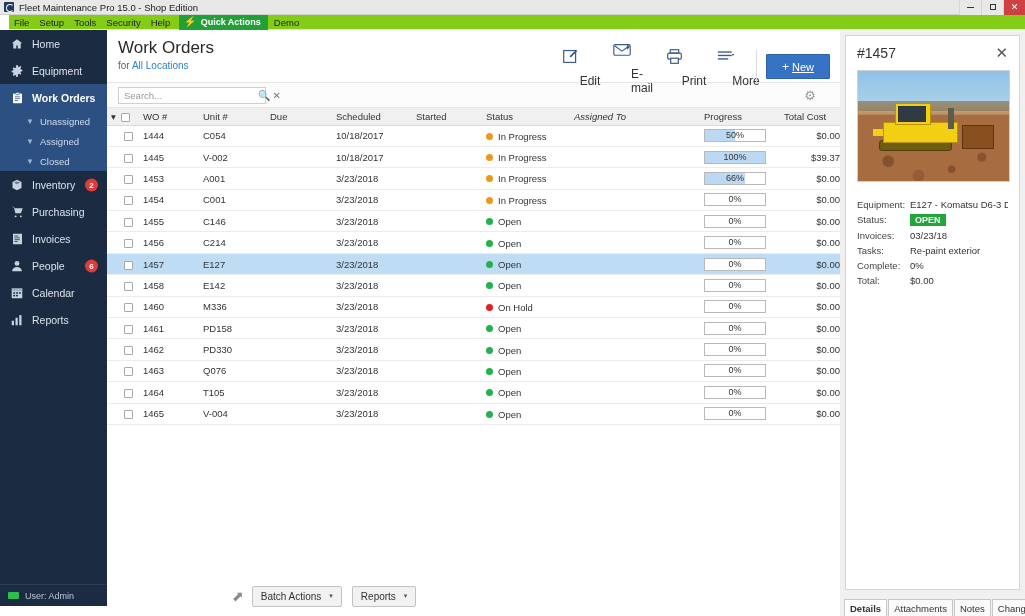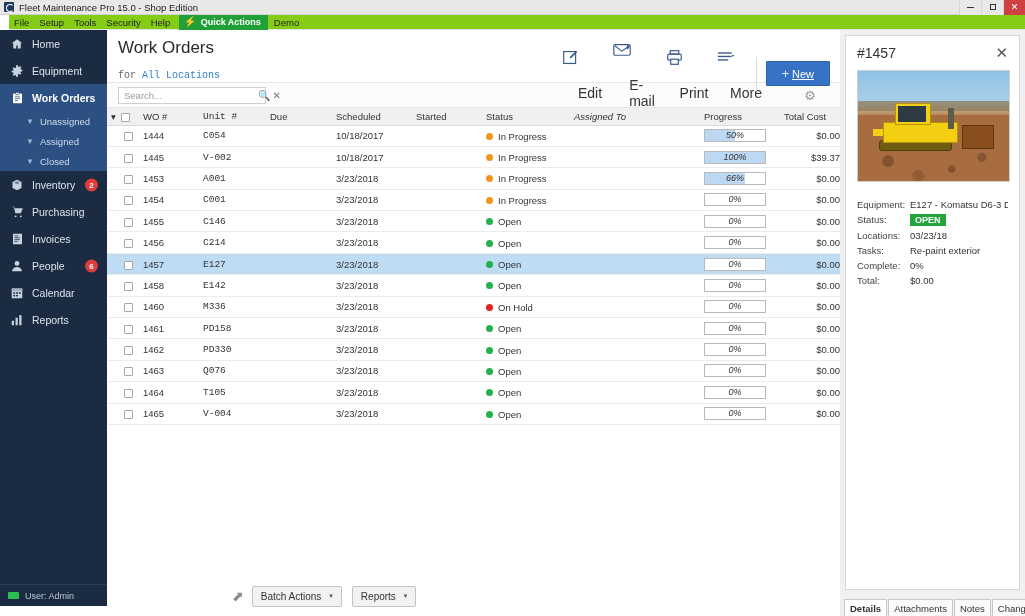--- a/index.html
+++ b/index.html
@@ -101,31 +101,31 @@
   
   .main {
     position: absolute; top: 30px; left: 107px; width: 733px; height: 586px;
     background: #ffffff;
   }
   .content-header {
     position: relative; height: 52px; padding: 8px 0 0 11px;
     display: flex; align-items: flex-start;
   }
   .page-title { font-size: 17px; color: #2a2a2a; line-height: 20px; }
-  .page-sub { font-size: 10px; color: #666; margin-top: 12px; font-family: Liberation Mono, monospace; }
+  .page-sub { font-size: 10px; color: #666; margin-top: 2px; }
   .page-sub a { color: #2f7fd0; text-decoration: none; }
   .header-actions {
     position: absolute; right: 0; top: 8px; display: flex; align-items: center;
   }
   .action-btn {
     width: 52px; display: flex; flex-direction: column; align-items: center;
     color: #3b5b8c; text-decoration: none;
   }
   .action-icon { height: 22px; display: flex; align-items: center; }
-  .action-label { font-size: 14px; color: #333; margin-top: 17px; padding-left: 40px; }
+  .action-label { font-size: 12px; color: #333; margin-top: 7px; padding-left: 40px; }
   .divider-v {
     width: 1px; height: 34px; background: #dcdcdc; margin: 0 9px 0 4px;
   }
   .new-btn {
     background: #3673c4; color: #fff; border: 1px solid #2e63ab;
     height: 25px; width: 64px; font-size: 11px; display: flex;
     align-items: center; justify-content: center; margin-right: 10px;
     border-radius: 1px; cursor: pointer;
   }
   .new-btn .plus { margin-right: 3px; font-size: 12px; }
@@ -159,21 +159,21 @@
     height: 17px; padding: 0 4px; white-space: nowrap;
   }
   table.wo tbody td {
     border-bottom: 1px solid #ececec; height: 21.4px;
     font-size: 9.5px; color: #333; padding: 0 4px; white-space: nowrap;
   }
   tr.sel td { background: #bfdcf5; }
   .c-chk { width: 22px; text-align: center; }
   .c-sort { width: 10px; text-align: center; color: #888; font-size: 8px; }
   .c-wo { width: 60px; }
-  .c-unit { width: 67px; font-family: Liberation Mono, monospace; }
+  .c-unit { width: 67px; }
   .c-due { width: 66px; }
   .c-sched { width: 80px; }
   .c-started { width: 70px; }
   .c-status { width: 88px; }
   .c-assigned { width: 130px; font-style: italic; }
   .c-prog { width: 80px; }
   .c-cost { width: 64px; text-align: right; }
   .chk {
     width: 9px; height: 9px; border: 1px solid #a8a8a8; background: #fff;
     display: inline-block; vertical-align: middle; border-radius: 1px;
@@ -184,21 +184,21 @@
   .dot.green { background: #22b14c; }
   .dot.red { background: #e02222; }
   .status-text { vertical-align: middle; }
   .pbar {
     position: relative; width: 62px; height: 13px; border: 1px solid #b9b9b9;
     background: #fff; overflow: hidden;
   }
   .pfill { position: absolute; left: 0; top: 0; bottom: 0; background: #bcd8f2; }
   .ptext {
     position: relative; width: 100%; text-align: center; line-height: 11px;
-    font-size: 9px; color: #333; font-style: italic;
+    font-size: 9px; color: #333;
   }
 
   
   .bottombar {
     position: absolute; bottom: 0; left: 107px; width: 733px; height: 40px;
     background: #fff; display: flex; align-items: center; padding-left: 18px;
   }
   .up-arrow { font-size: 14px; color: #8b8b8b; margin-right: 8px; }
   .btn-drop {
     background: #f2f2f2; border: 1px solid #c3c3c3; height: 21px;
@@ -836,21 +836,21 @@
       <div class="kv">
         <div class="kv-row">
           <span class="kv-k">Equipment:</span>
           <span class="kv-v">E127 - Komatsu D6-3 Dozer</span>
         </div>
         <div class="kv-row">
           <span class="kv-k">Status:</span>
           <span class="badge-open">OPEN</span>
         </div>
         <div class="kv-row">
-          <span class="kv-k">Locations:</span>
+          <span class="kv-k">Invoices:</span>
           <span class="kv-v">03/23/18</span>
         </div>
         <div class="kv-row">
           <span class="kv-k">Tasks:</span>
           <span class="kv-v">Re-paint exterior</span>
         </div>
         <div class="kv-row">
           <span class="kv-k">Complete:</span>
           <span class="kv-v">0%</span>
         </div>

